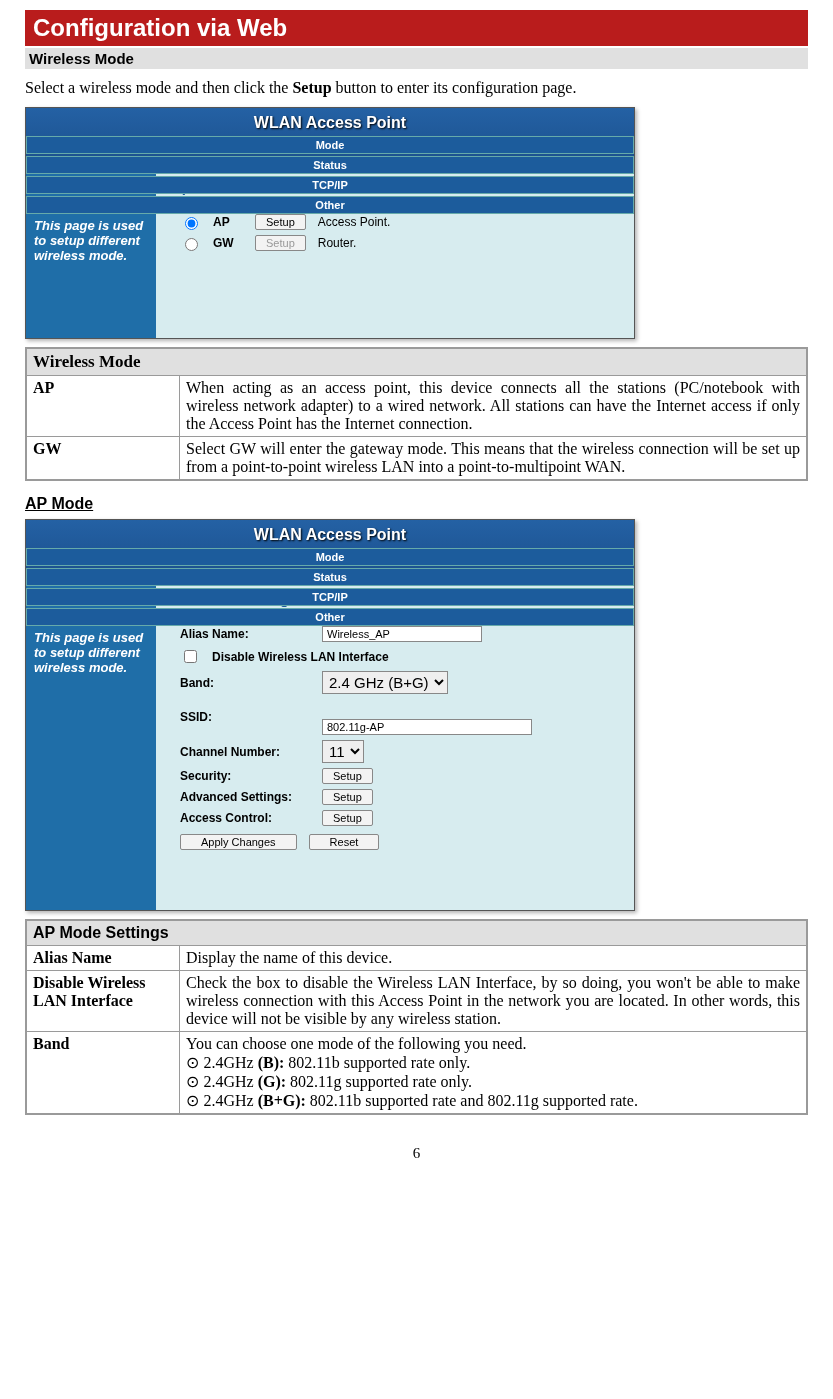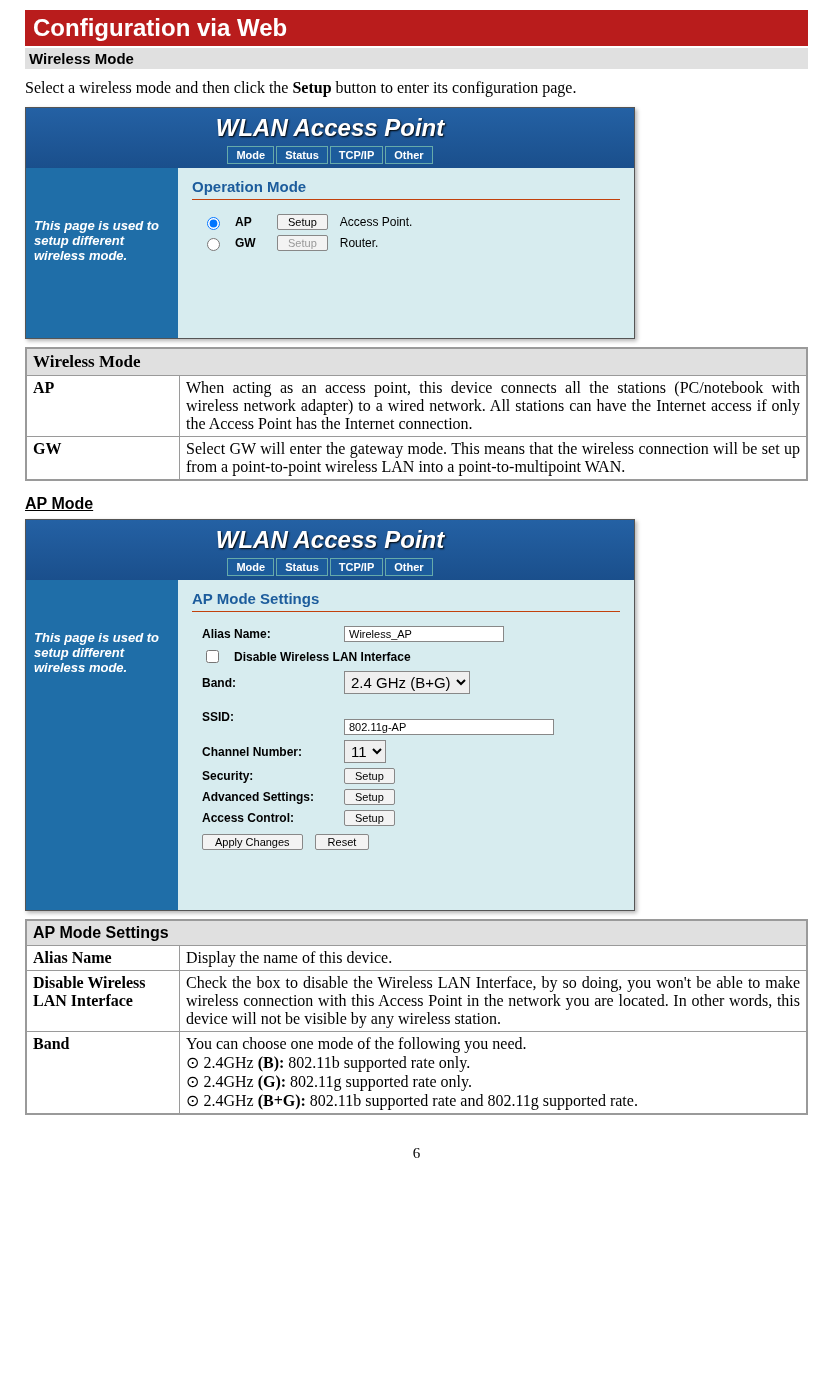--- a/index.html
+++ b/index.html
@@ -39,48 +39,48 @@
   }
   .shot-header {
     height: 60px;
     background: linear-gradient(#2461a4,#1a4f8c);
     position: relative;
     text-align: center;
   }
   .shot-title {
     color: #fff;
     font-family: Arial, sans-serif;
-    font-style: italic;
-    font-weight: bold;
-    font-size: 24px;
+    font-weight: bold;
+    font-size: 16px;
     padding-top: 6px;
     text-shadow: 1px 1px 2px #000;
   }
   .shot-tabs {
     display: flex;
     justify-content: center;
     gap: 2px;
     margin-top: 4px;
+    flex-direction: column;
   }
   .shot-tab {
     background: #1c5c9c;
     color: #fff;
     font-family: Arial, sans-serif;
     font-size: 11px;
     font-weight: bold;
     padding: 2px 8px;
     border: 1px solid #6aa;
   }
   .shot-body {
     display: flex;
     min-height: 170px;
   }
   .shot-body.tall { min-height: 330px; }
   .shot-side {
-    width: 152px;
+    width: 130px;
     background: #1f6ea8;
     color: #fff;
     font-family: Arial, sans-serif;
     font-style: italic;
     font-weight: bold;
     font-size: 13px;
     padding: 50px 8px 8px;
     box-sizing: border-box;
   }
   .shot-main {
@@ -106,21 +106,21 @@
   }
   .form-label {
     width: 130px;
     font-weight: bold;
   }
   .btn {
     background: #f3f3f3;
     border: 1px solid #888;
     border-radius: 2px;
     font-size: 11px;
-    padding: 1px 12px;
+    padding: 1px 20px;
   }
   .btn.sm { padding: 1px 10px; }
   input[type=text].field {
     font-size: 11px;
     padding: 1px 4px;
     border: 1px solid #888;
   }
   select.field {
     font-size: 15px;
     padding: 1px 2px;

